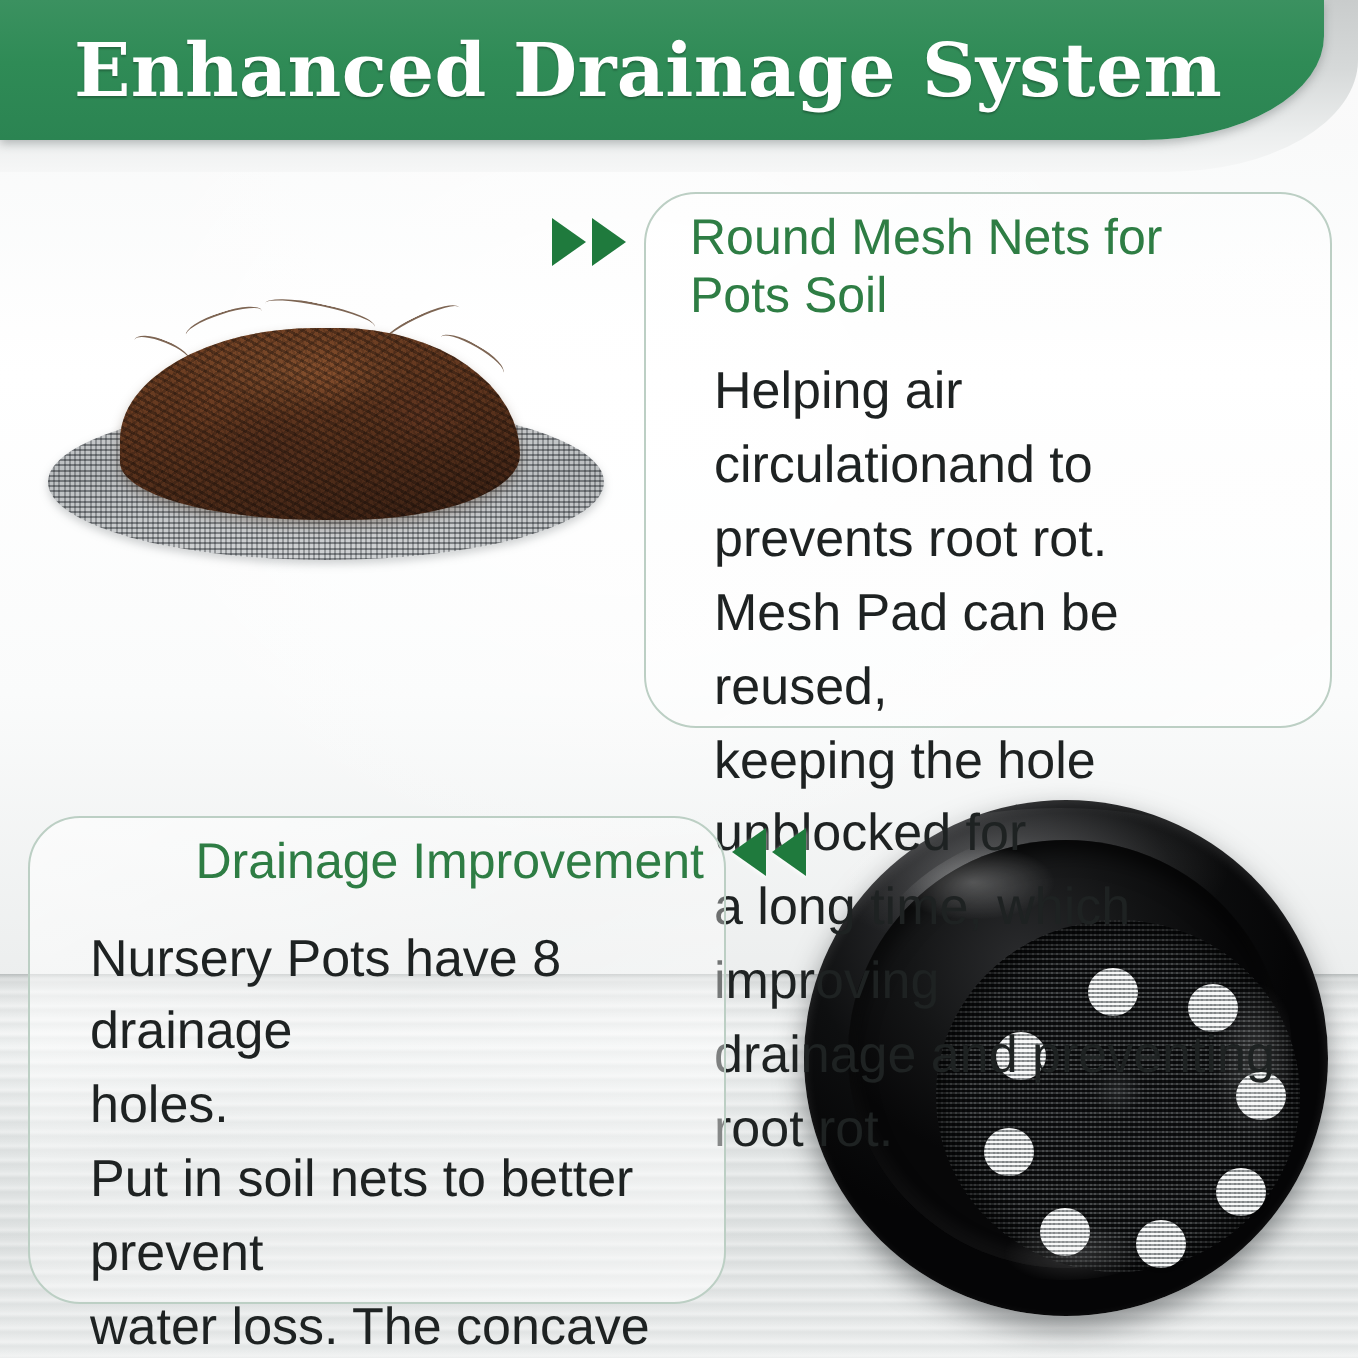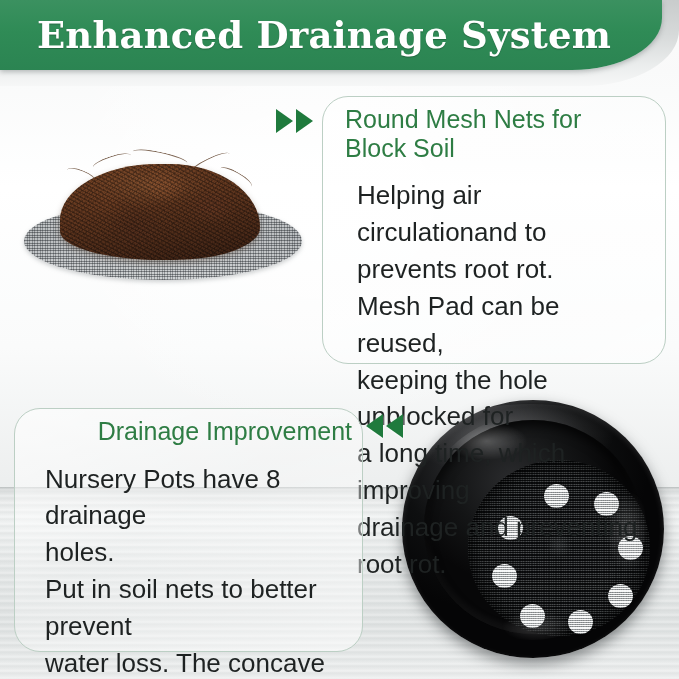--- a/index.html
+++ b/index.html
@@ -283,21 +283,21 @@
     <div class="root r5"></div>
   </div>
 
   <div class="arrows right">
     <div class="tri r"></div>
     <div class="tri r"></div>
   </div>
 
   <div class="card card-a">
     <div class="card-head">Round Mesh Nets for
-Block Soil</div>
+Pots Soil</div>
     <div class="card-body">Helping air circulationand to
 prevents root rot.
 Mesh Pad can be reused,
 keeping the hole unblocked for
 a long time, which improving
 drainage and preventing
 root rot.</div>
   </div>
 
   <div class="card card-b">

